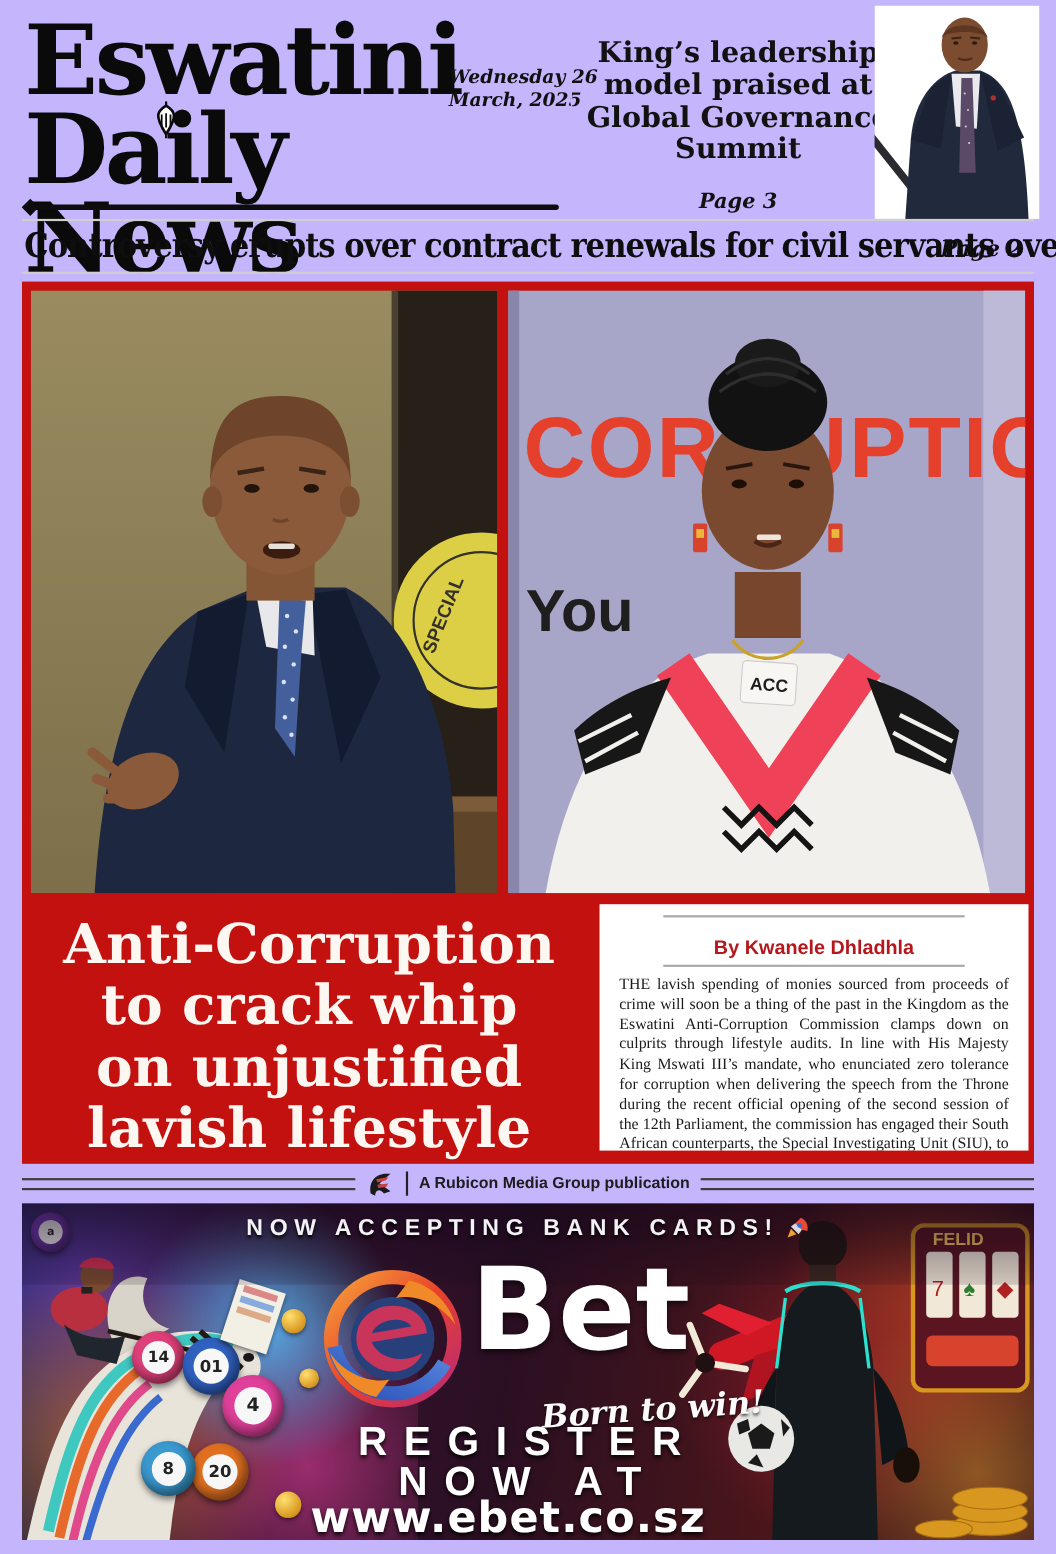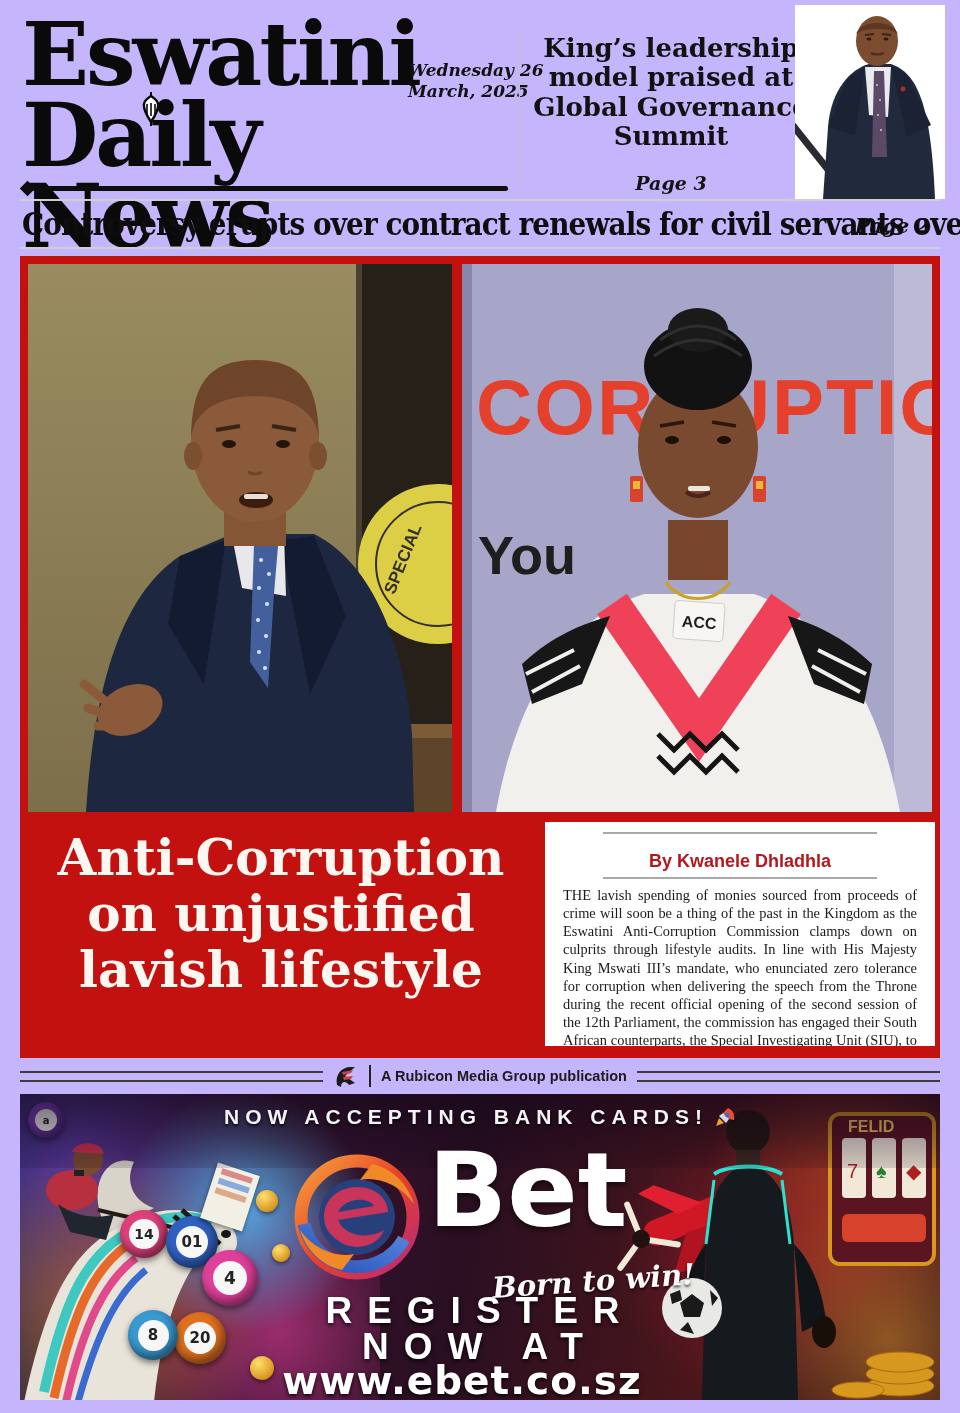--- a/index.html
+++ b/index.html
@@ -249,20 +249,21 @@
         <path d="M204 318 C 220 340 252 340 268 318" stroke="#c9a227" stroke-width="3" fill="none"></path>
         <g transform="rotate(4 237 356)">
           <rect x="212" y="338" width="50" height="38" rx="4" fill="#f7f6f2" stroke="#cccccc"></rect>
           <text x="220" y="364" font-family="Liberation Sans, sans-serif" font-size="16" font-weight="bold" fill="#1e1e1e">ACC</text>
         </g>
       </svg>
     </div>
 
     <div class="lead-headline">
       <div>Anti-Corruption</div>
+      <div>to crack whip</div>
       <div>on unjustified</div>
       <div>lavish lifestyle</div>
     </div>
 
     <div class="article-box">
       <div class="byline-rule"></div>
       <div class="byline">By Kwanele Dhladhla</div>
       <div class="byline-rule"></div>
       <div class="article-body">THE lavish spending of monies sourced from proceeds of crime will soon be a thing of the past in the Kingdom as the Eswatini Anti-Corruption Commission clamps down on culprits through lifestyle audits.  In line with His Majesty King Mswati III’s mandate, who enunciated zero tolerance for corruption when delivering the speech from the Throne during the recent official opening of the second session of the 12th Parliament, the commission has engaged their South African counterparts, the Special Investigating Unit (SIU), to objectively and comprehensively evaluate lifestyle audits.</div>
 

